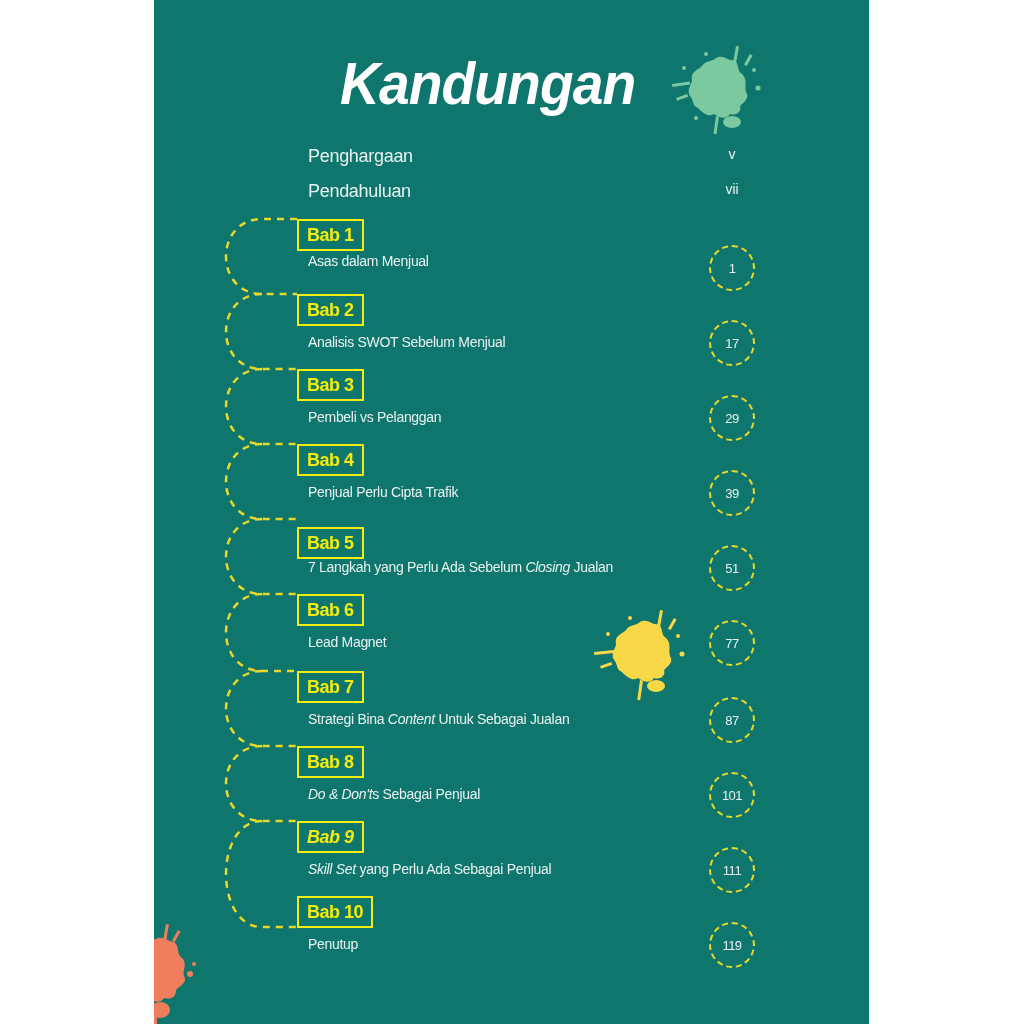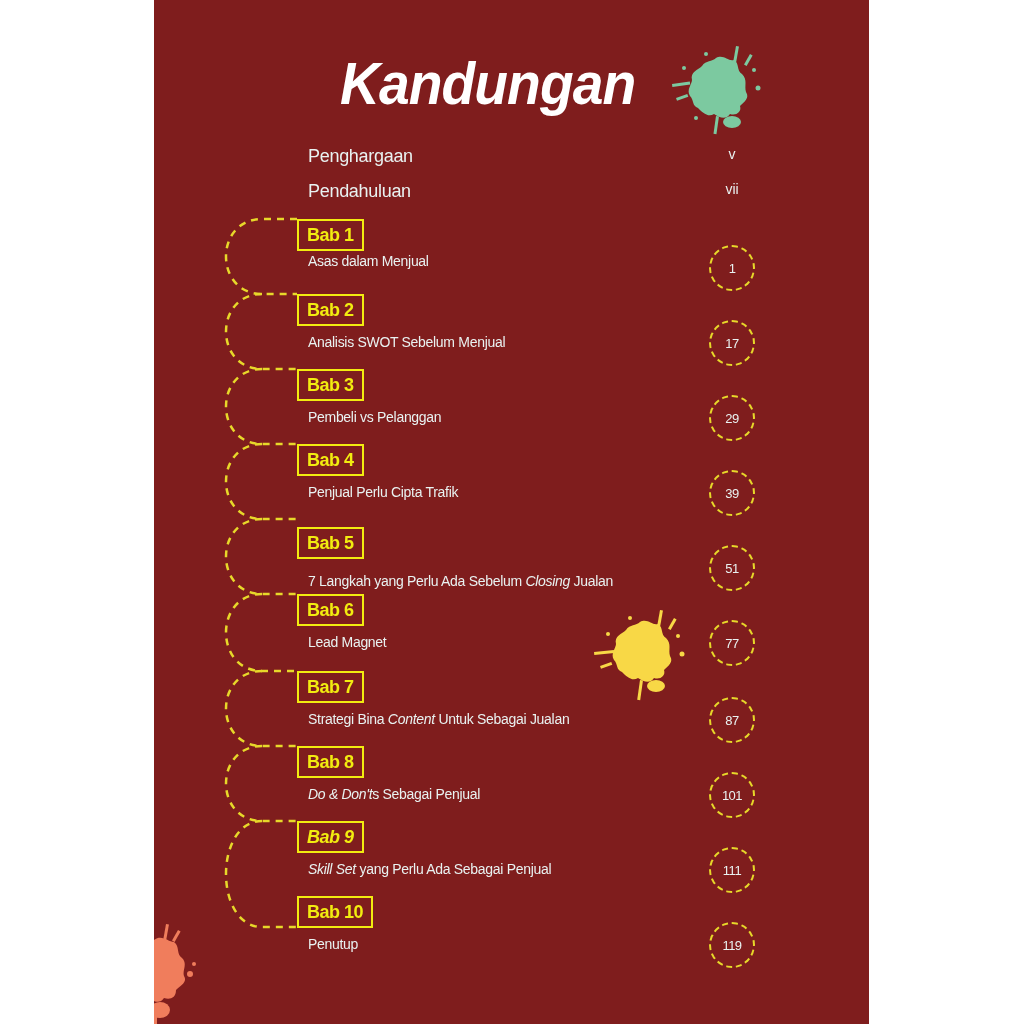--- a/index.html
+++ b/index.html
@@ -1,18 +1,18 @@
 <!DOCTYPE html>
 <html><head>
 <meta charset="utf-8">
 <style>
   html, body { margin:0; padding:0; }
   body { width:1024px; height:1024px; background:#ffffff; position:relative; overflow:hidden;
          font-family:"Liberation Sans", sans-serif; }
-  .page { position:absolute; left:154px; top:0; width:715px; height:1024px; background:#7f1d1d; overflow:hidden; }
+  .page { position:absolute; left:154px; top:0; width:715px; height:1024px; background:#0f766e; overflow:hidden; }
   .title { position:absolute; left:186px; top:44px; font-family:"Liberation Sans", sans-serif;
            font-weight:bold; font-style:italic; font-size:60px; color:#ffffff; letter-spacing:-1px;
            transform:scaleX(0.92); transform-origin:left top; line-height:80px; }
   .splash { position:absolute; }
   .connectors { position:absolute; left:0; top:0; width:715px; height:1024px; pointer-events:none; }
   .front-row { position:absolute; left:154px; font-size:18px; color:#e9f2f1; letter-spacing:-0.3px; }
   .front-page { position:absolute; left:560px; width:36px; text-align:center; font-size:14px; color:#e9f2f1; }
   .bab-box { position:absolute; left:143px; height:32px; border:2px solid #f2ec10; box-sizing:border-box;
              padding:0 8px; display:flex; align-items:center; font-weight:bold; font-size:18px; color:#f2ec10;
              letter-spacing:-0.5px; white-space:nowrap; }
@@ -102,21 +102,21 @@
       <div class="bab-box" style="top: 294px;">Bab 2</div>
       <div class="chap-title" style="top: 334px;"><span>Analisis SWOT Sebelum Menjual</span></div>
       <div class="page-circle" style="top: 320px;">17</div>
       <div class="bab-box" style="top: 369px;">Bab 3</div>
       <div class="chap-title" style="top: 409px;"><span>Pembeli vs Pelanggan</span></div>
       <div class="page-circle" style="top: 395px;">29</div>
       <div class="bab-box" style="top: 444px;">Bab 4</div>
       <div class="chap-title" style="top: 484px;"><span>Penjual Perlu Cipta Trafik</span></div>
       <div class="page-circle" style="top: 470px;">39</div>
       <div class="bab-box" style="top: 527px;">Bab 5</div>
-      <div class="chap-title" style="top: 573px;"><span>7 Langkah yang Perlu Ada Sebelum </span><i>Closing</i><span> Jualan</span></div>
+      <div class="chap-title" style="top: 559px;"><span>7 Langkah yang Perlu Ada Sebelum </span><i>Closing</i><span> Jualan</span></div>
       <div class="page-circle" style="top: 545px;">51</div>
       <div class="bab-box" style="top: 594px;">Bab 6</div>
       <div class="chap-title" style="top: 634px;"><span>Lead Magnet</span></div>
       <div class="page-circle" style="top: 620px;">77</div>
       <div class="bab-box" style="top: 671px;">Bab 7</div>
       <div class="chap-title" style="top: 711px;"><span>Strategi Bina </span><i>Content</i><span> Untuk Sebagai Jualan</span></div>
       <div class="page-circle" style="top: 697px;">87</div>
       <div class="bab-box" style="top: 746px;">Bab 8</div>
       <div class="chap-title" style="top: 786px;"><i>Do &amp; Don't</i><span>s Sebagai Penjual</span></div>
       <div class="page-circle" style="top: 772px;">101</div>

